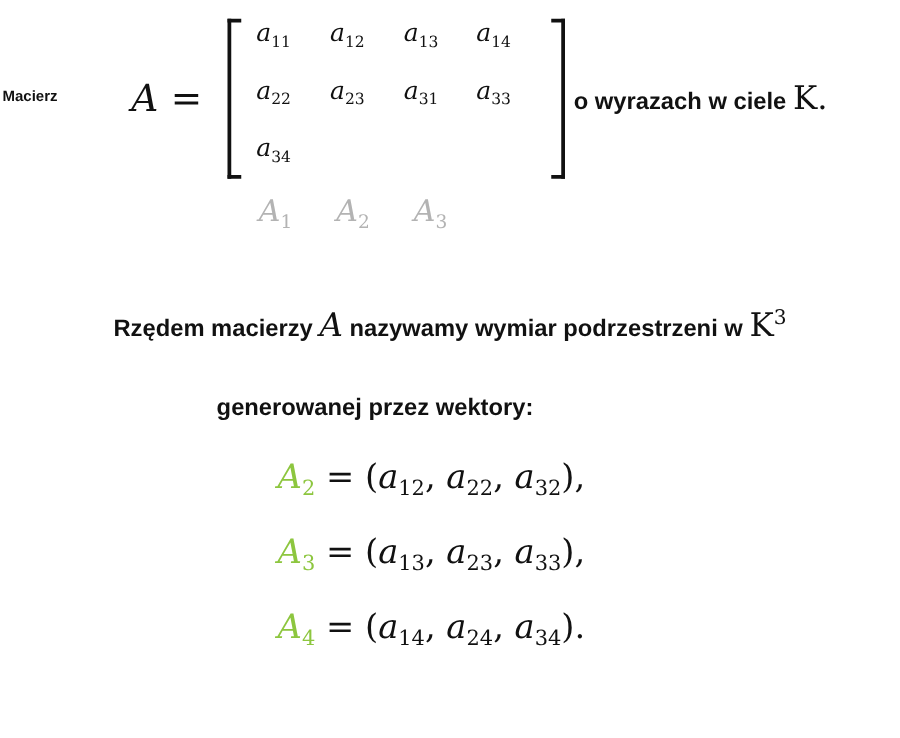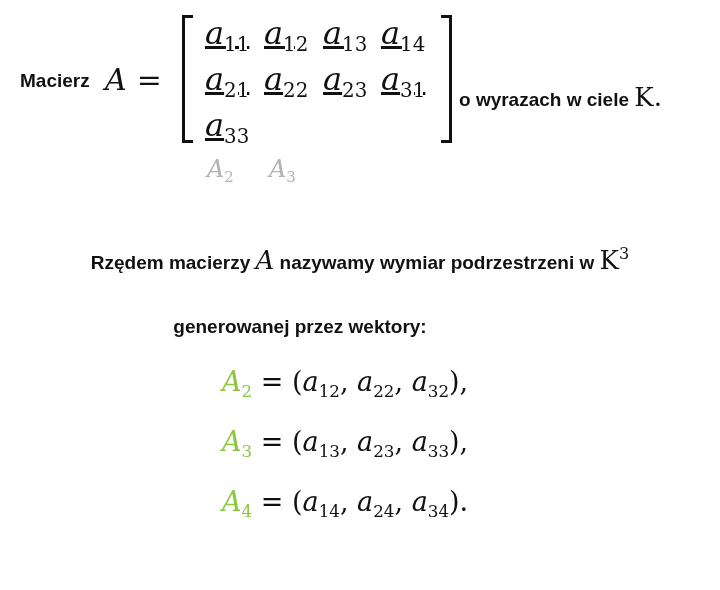--- a/index.html
+++ b/index.html
@@ -3,34 +3,34 @@
 <meta charset="utf-8">
 <style>
   html, body { margin:0; padding:0; background:#ffffff; }
   body { width:720px; height:590px; position:relative; overflow:hidden; color:#111; }
   .sans { font-family: "Liberation Sans", sans-serif; font-weight:bold; }
   .math { font-family: "DejaVu Serif", "Liberation Serif", serif; }
   .it { font-style: italic; }
   sub { font-size: 62%; vertical-align: -0.35em; font-style: normal; }
   sup { font-size: 62%; vertical-align: 0.6em; font-style: normal; }
 
-  .lead { position:absolute; left:20px; top:70px; font-size:19px; }
+  .lead { position:absolute; left:2px; top:70px; font-size:12px; }
   .A-eq { position:absolute; left:105px; top:62px; font-size:30px; }
   .A-eq .eq { margin-left:10px; }
 
   .bracket { position:absolute; top:15px; width:8px; height:122px; border-top:3px solid #111; border-bottom:3px solid #111; }
   .bracket.left { left:182px; border-left:3px solid #111; }
   .bracket.right { left:441px; border-right:3px solid #111; }
 
-  .matrix { position:absolute; left:205px; top:14px; display:grid; grid-template-columns: 59px 59px 58px 58px; grid-auto-rows:46px; font-size:32px;text-decoration:underline; }
+  .matrix { position:absolute; left:205px; top:14px; display:grid; grid-template-columns: 59px 59px 58px 58px; grid-auto-rows:46px; font-size:20px; }
   .matrix .cell { font-style:italic; }
   .colnames { position:absolute; left:207px; top:155px; display:grid; grid-template-columns: 62px 62px 58px 58px; font-size:24px; color:#b3b3b3; }
   .colnames .cell { font-style:italic; }
 
-  .trail { position:absolute; left:459px; top:82px; font-size:19px; }
+  .trail { position:absolute; left:459px; top:64px; font-size:19px; }
   .trail .K { font-family: "DejaVu Serif", serif; font-weight:normal; font-size:26px; }
 
   .line1 { position:absolute; left:0; width:720px; top:244px; text-align:center; font-size:19px; }
   .line1 .mA { font-family:"DejaVu Serif", serif; font-style:italic; font-weight:normal; font-size:26px; }
   .line1 .K { font-family:"DejaVu Serif", serif; font-weight:normal; font-size:26px; }
   .line2 { position:absolute; left:0; width:600px; top:316px; text-align:center; font-size:19px; }
 
   .vectors { position:absolute; left:222px; top:366px; font-size:27px; }
   .vec { height:60px; white-space:nowrap; }
   .vec .name { color:#8dc63f; font-style:italic; }
@@ -45,28 +45,29 @@
 </div>
 
 <div class="bracket left"></div>
 <div class="bracket right"></div>
 
 <div class="math matrix">
   <span class="cell"><span>a</span><sub>11</sub></span>
   <span class="cell"><span>a</span><sub>12</sub></span>
   <span class="cell"><span>a</span><sub>13</sub></span>
   <span class="cell"><span>a</span><sub>14</sub></span>
-  <span class="cell"><span>a</span><sub>21</sub></span>
   <span class="cell"><span>a</span><sub>22</sub></span>
   <span class="cell"><span>a</span><sub>23</sub></span>
   <span class="cell"><span>a</span><sub>31</sub></span>
   <span class="cell"><span>a</span><sub>33</sub></span>
+  <span class="cell"><span>a</span><sub>34</sub></span>
 </div>
 
 <div class="math colnames">
+  <span class="cell"><span>A</span><sub>1</sub></span>
   <span class="cell"><span>A</span><sub>2</sub></span>
   <span class="cell"><span>A</span><sub>3</sub></span>
 </div>
 
 <div class="sans trail">
   <span>o wyrazach w ciele</span>
   <span class="K">K.</span>
 </div>
 
 <div class="sans line1">

